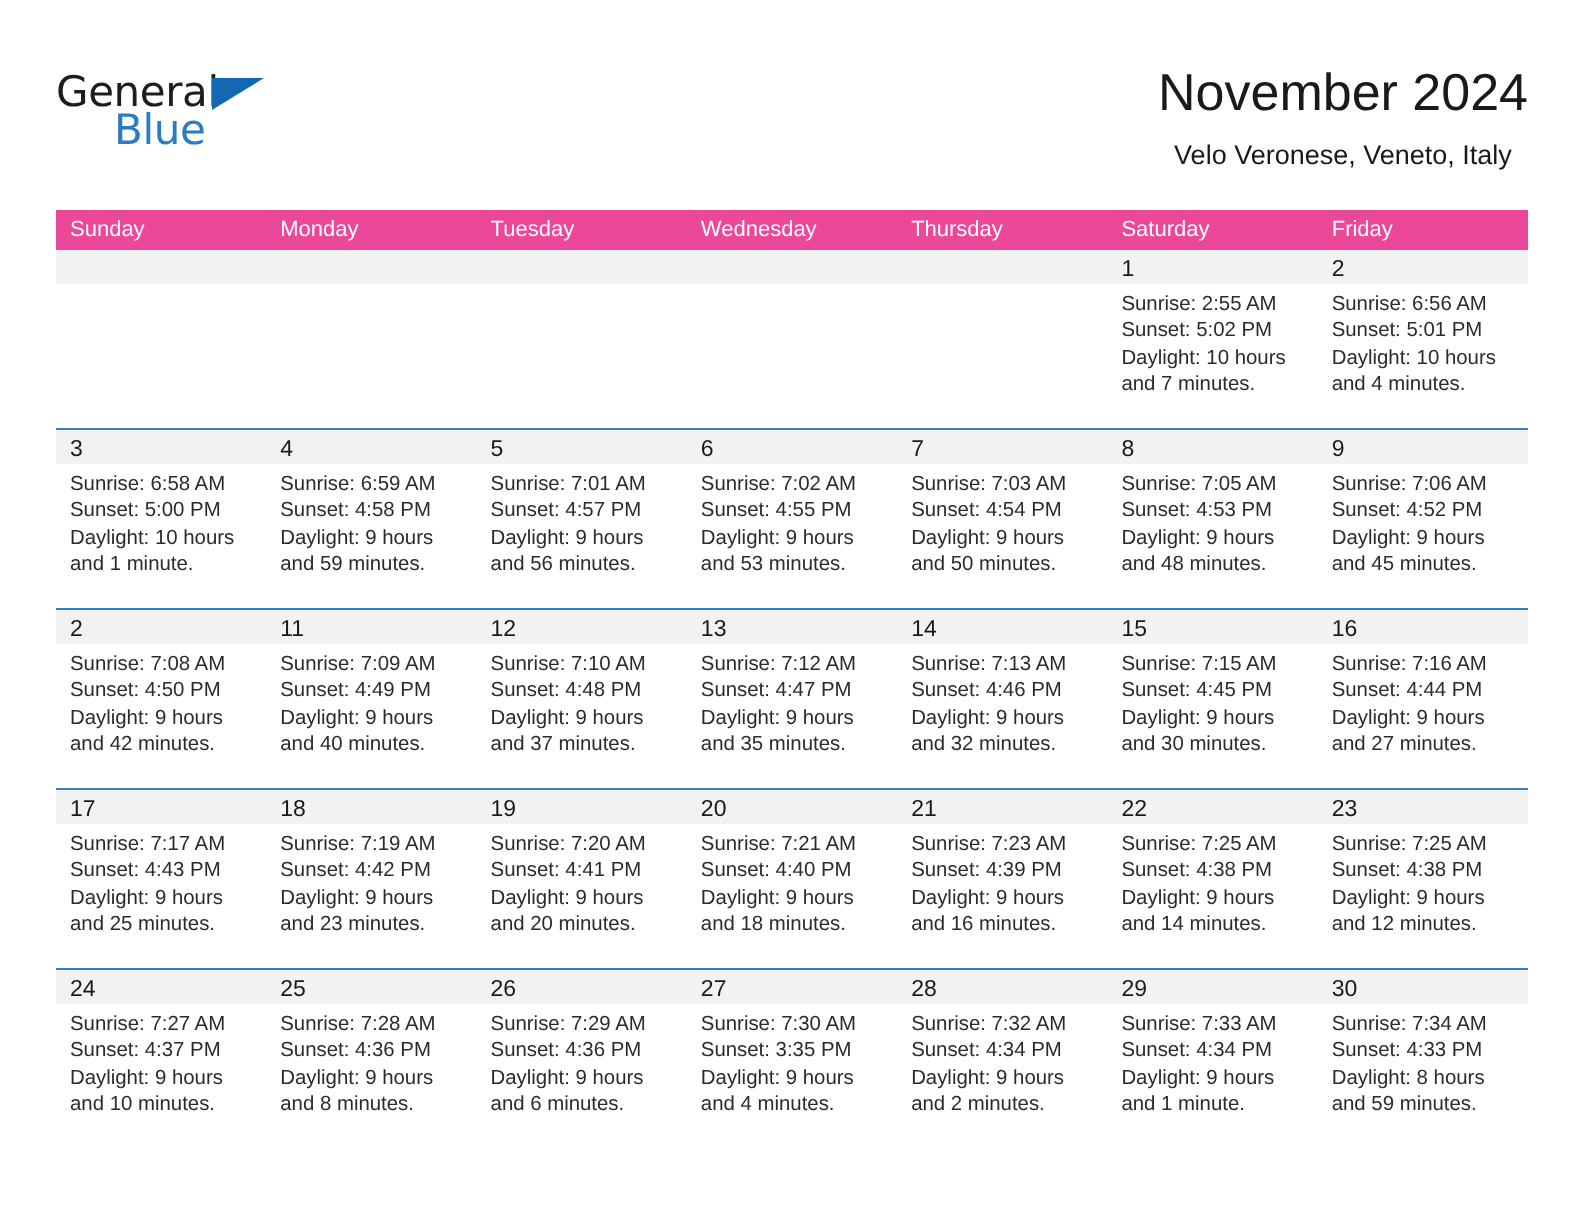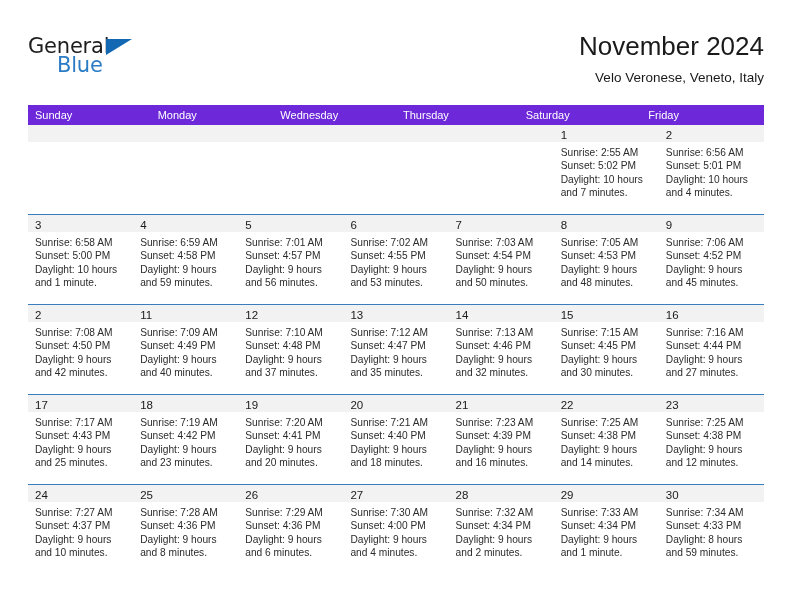--- a/index.html
+++ b/index.html
@@ -64,21 +64,21 @@
     width: 0;
     height: 0;
     border-left: 26px solid #1268b3;
     border-bottom: 16px solid transparent;
   }
 
   .title-block {
     position: absolute;
     right: 0;
     top: 0;
-    text-align: right;
+    text-align: center;
   }
   .cal-title {
     font-size: 26px;
     font-weight: 400;
     color: #1a1a1a;
     line-height: 32px;
     white-space: nowrap;
     font-family: "Liberation Sans", sans-serif;
   }
   .cal-subtitle {
@@ -92,21 +92,21 @@
 
   
   .calendar {
     position: absolute;
     left: 28px;
     top: 105px;
     width: 736px;
   }
   .weekday-row {
     display: flex;
-    background: #6d28d9;
+    background: #ec4899;
     height: 20px;
   }
   .weekday {
     flex: 1 1 0;
     color: #ffffff;
     font-size: 11px;
     line-height: 20px;
     padding-left: 7px;
     box-sizing: border-box;
     white-space: nowrap;
@@ -170,20 +170,21 @@
       <div class="cal-subtitle">Velo Veronese, Veneto, Italy</div>
     </div>
 
   </div>
 
   <div class="calendar">
 
     <div class="weekday-row">
       <div class="weekday">Sunday</div>
       <div class="weekday">Monday</div>
+      <div class="weekday">Tuesday</div>
       <div class="weekday">Wednesday</div>
       <div class="weekday">Thursday</div>
       <div class="weekday">Saturday</div>
       <div class="weekday">Friday</div>
     </div>
 
     <div id="weeks-container">
         <div class="week-row first">
           <div class="day-cell empty">
             <div class="day-band"><span class="day-num"></span></div>
@@ -439,21 +440,21 @@
               <div>Sunrise: 7:29 AM</div>
               <div>Sunset: 4:36 PM</div>
               <div>Daylight: 9 hours</div>
               <div>and 6 minutes.</div>
             </div>
           </div>
           <div class="day-cell">
             <div class="day-band"><span class="day-num">27</span></div>
             <div class="day-info">
               <div>Sunrise: 7:30 AM</div>
-              <div>Sunset: 4:00 PM</div>
+              <div>Sunset: 3:35 PM</div>
               <div>Daylight: 9 hours</div>
               <div>and 4 minutes.</div>
             </div>
           </div>
           <div class="day-cell">
             <div class="day-band"><span class="day-num">28</span></div>
             <div class="day-info">
               <div>Sunrise: 7:32 AM</div>
               <div>Sunset: 4:34 PM</div>
               <div>Daylight: 9 hours</div>

